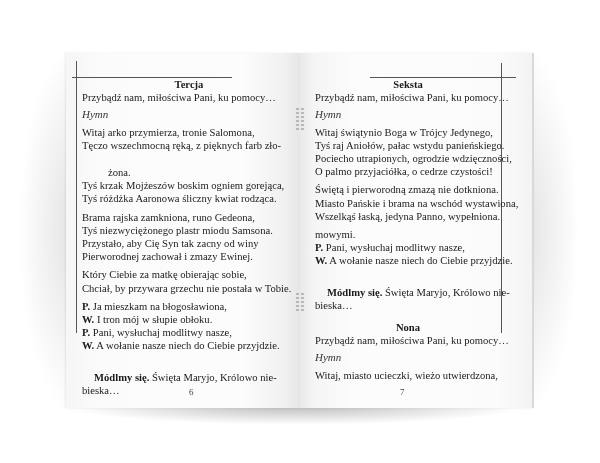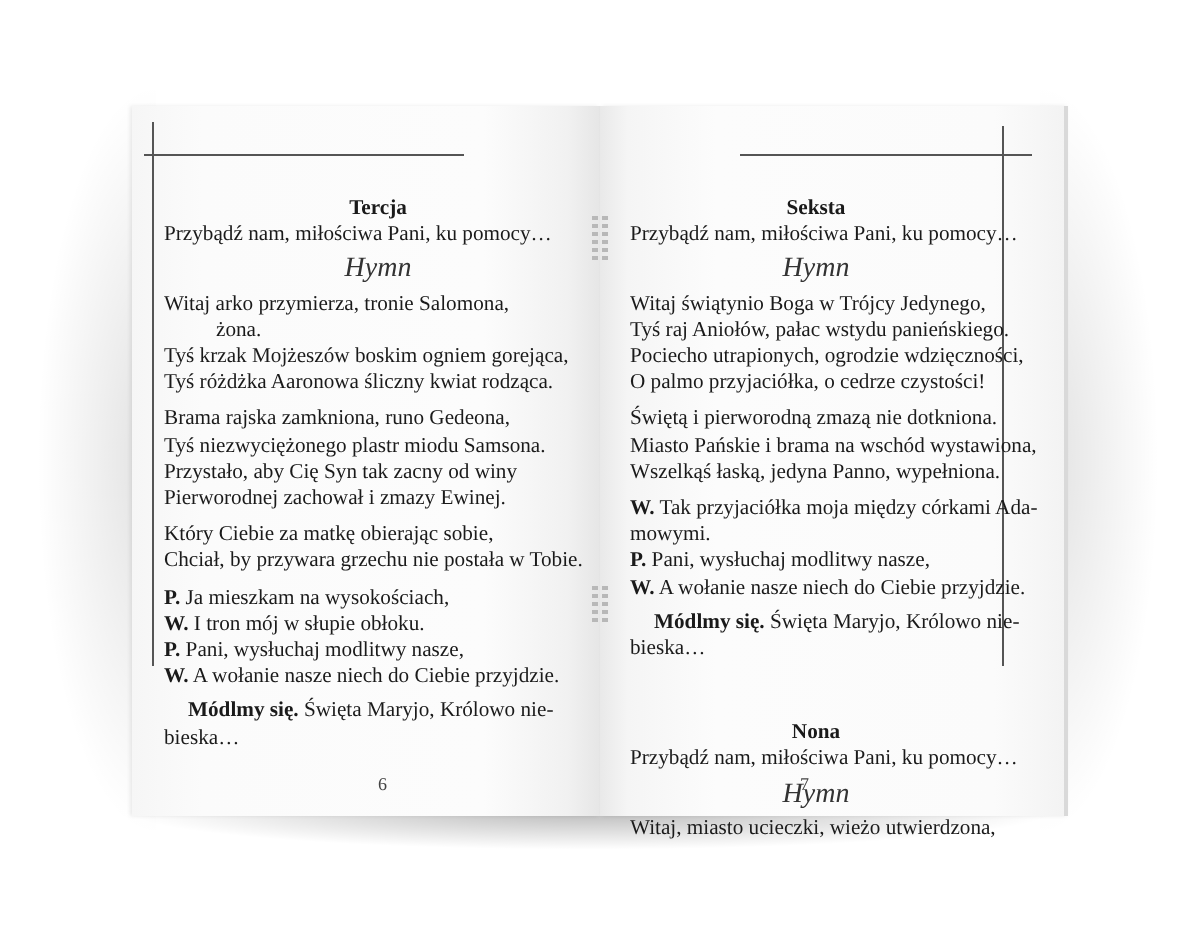--- a/index.html
+++ b/index.html
@@ -16,23 +16,23 @@
          background:linear-gradient(to right, #f6f6f6 0%, #fbfbfb 15%, #fcfcfc 75%, #f1f1f1 93%, #e6e6e6 100%);
          box-shadow:-1px 0 2px rgba(0,0,0,0.08); }
   .page.right { left:300px; width:232px;
          background:linear-gradient(to right, #e9e9e9 0%, #f5f5f5 6%, #fcfcfc 25%, #fbfbfb 85%, #f3f3f3 100%);
          box-shadow:1px 0 2px rgba(0,0,0,0.08); }
   .page.right::after { content:""; position:absolute; right:-2px; top:0; width:2px; height:100%; background:#d9d9d9; }
   .hline { position:absolute; height:1px; background:#555; }
   .vline { position:absolute; width:1px; background:#555; }
   .content { position:absolute; font-size:10.6px; line-height:13.2px; }
   .content .line { white-space:nowrap; }
-  .content .title { font-weight:bold; text-align:center;margin-top:20px; }
-  .content .hymn { font-style:italic; font-size:14px; text-align:center; margin:4px 0 4px 0; color:#333; }
-  .content .indent { padding-left:20px; }
+  .content .title { font-weight:bold; text-align:center; }
+  .content .hymn { font-style:italic; font-size:11px; margin:4px 0 4px 0; color:#333; }
+  .content .indent { padding-left:20px;margin-top:14px; }
   .content .gap { height:5px; }
   .content b { font-weight:bold; }
   .pagenum { position:absolute; font-size:9px; color:#444; }
   .binding-mark { position:absolute; width:3px; background:repeating-linear-gradient(to bottom, #b8b8b8 0 2px, transparent 2px 4px); }
 </style>
 </head>
 <body>
 
 <div class="shadow-left"></div>
 <div class="shadow-right"></div>
@@ -43,33 +43,34 @@
   <div class="vline" style="left:10px; top:8px; height:272px;"></div>
   <div class="binding-mark" style="left:230px; top:55px; height:22px;"></div>
   <div class="binding-mark" style="left:230px; top:240px; height:18px;"></div>
 
   <div class="content" style="left:16px; top:25px; width:214px;">
     <div class="line title">Tercja</div>
     <div class="line">Przybądź nam, miłościwa Pani, ku pomocy…</div>
     <div class="line hymn">Hymn</div>
 
     <div class="line">Witaj arko przymierza, tronie Salomona,</div>
+    <div class="line">Tęczo wszechmocną ręką, z pięknych farb zło-</div>
     <div class="line indent" style="padding-left:26px;">żona.</div>
     <div class="line">Tyś krzak Mojżeszów boskim ogniem gorejąca,</div>
     <div class="line">Tyś różdżka Aaronowa śliczny kwiat rodząca.</div>
     <div class="gap"></div>
     <div class="line">Brama rajska zamkniona, runo Gedeona,</div>
     <div class="line">Tyś niezwyciężonego plastr miodu Samsona.</div>
     <div class="line">Przystało, aby Cię Syn tak zacny od winy</div>
     <div class="line">Pierworodnej zachował i zmazy Ewinej.</div>
     <div class="gap"></div>
     <div class="line">Który Ciebie za matkę obierając sobie,</div>
     <div class="line">Chciał, by przywara grzechu nie postała w Tobie.</div>
     <div class="gap"></div>
-    <div class="line"><b>P.</b><span> Ja mieszkam na wysokościach,</span></div>
+    <div class="line"><b>P.</b><span> Ja mieszkam na błogosławiona,</span></div>
     <div class="line"><b>W.</b><span> I tron mój w słupie obłoku.</span></div>
     <div class="line"><b>P.</b><span> Pani, wysłuchaj modlitwy nasze,</span></div>
     <div class="line"><b>W.</b><span> A wołanie nasze niech do Ciebie przyjdzie.</span></div>
     <div class="gap" style="height:4px;"></div>
     <div class="line indent" style="padding-left:12px;"><b>Módlmy się.</b><span> Święta Maryjo, Królowo nie-</span></div>
     <div class="line">bieska…</div>
   </div>
 
   <div class="pagenum" style="left:123px; top:334px;">6</div>
 </div>
@@ -87,21 +88,20 @@
 
     <div class="line">Witaj świątynio Boga w Trójcy Jedynego,</div>
     <div class="line">Tyś raj Aniołów, pałac wstydu panieńskiego.</div>
     <div class="line">Pociecho utrapionych, ogrodzie wdzięczności,</div>
     <div class="line">O palmo przyjaciółka, o cedrze czystości!</div>
     <div class="gap"></div>
     <div class="line">Świętą i pierworodną zmazą nie dotkniona.</div>
     <div class="line">Miasto Pańskie i brama na wschód wystawiona,</div>
     <div class="line">Wszelkąś łaską, jedyna Panno, wypełniona.</div>
     <div class="gap"></div>
-    <div class="line"><b>W.</b><span> Tak przyjaciółka moja między córkami Ada-</span></div>
     <div class="line"><b></b><span>mowymi.</span></div>
     <div class="line"><b>P.</b><span> Pani, wysłuchaj modlitwy nasze,</span></div>
     <div class="line"><b>W.</b><span> A wołanie nasze niech do Ciebie przyjdzie.</span></div>
     <div class="gap" style="height:4px;"></div>
     <div class="line indent" style="padding-left:12px;"><b>Módlmy się.</b><span> Święta Maryjo, Królowo nie-</span></div>
     <div class="line">bieska…</div>
     <div class="gap" style="height:9px;"></div>
     <div class="line title">Nona</div>
     <div class="line">Przybądź nam, miłościwa Pani, ku pomocy…</div>
     <div class="line hymn">Hymn</div>

